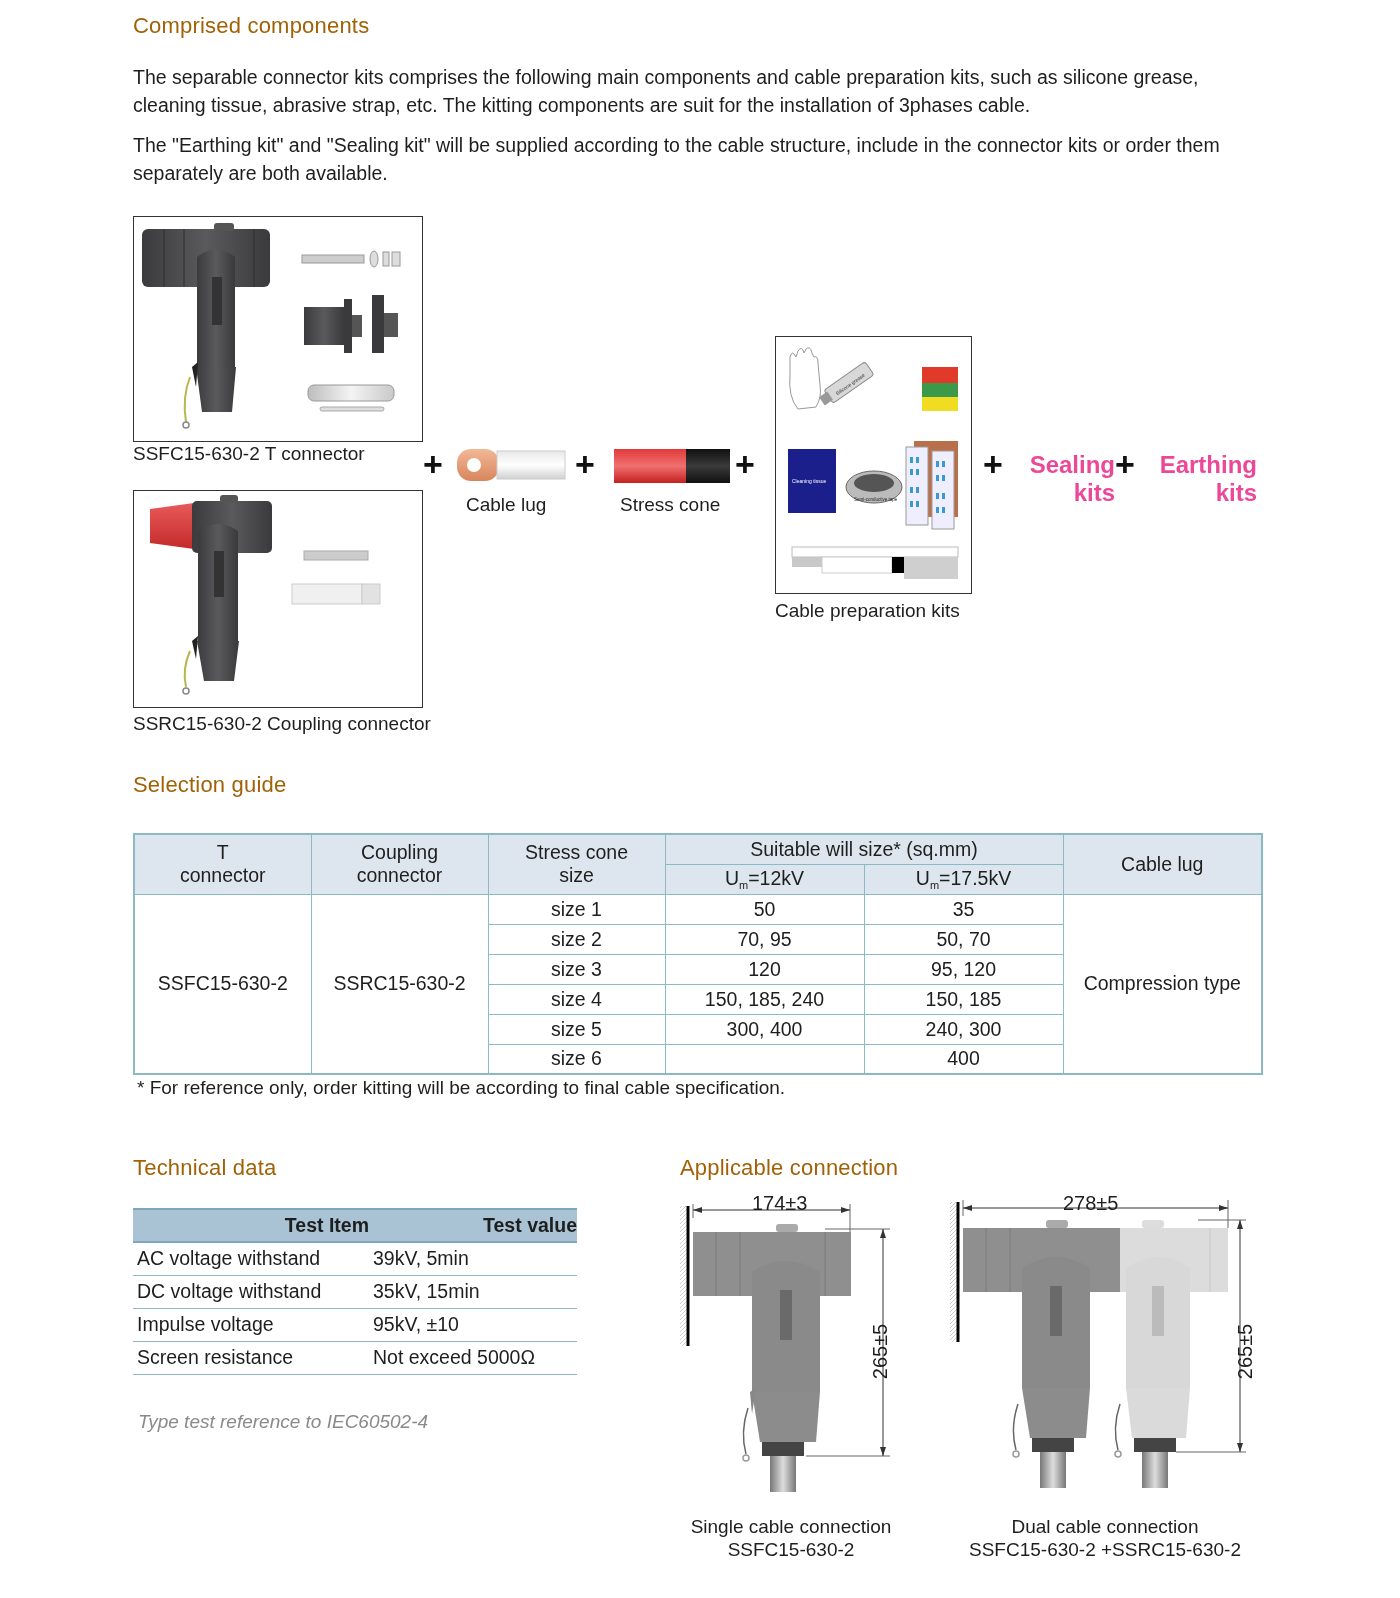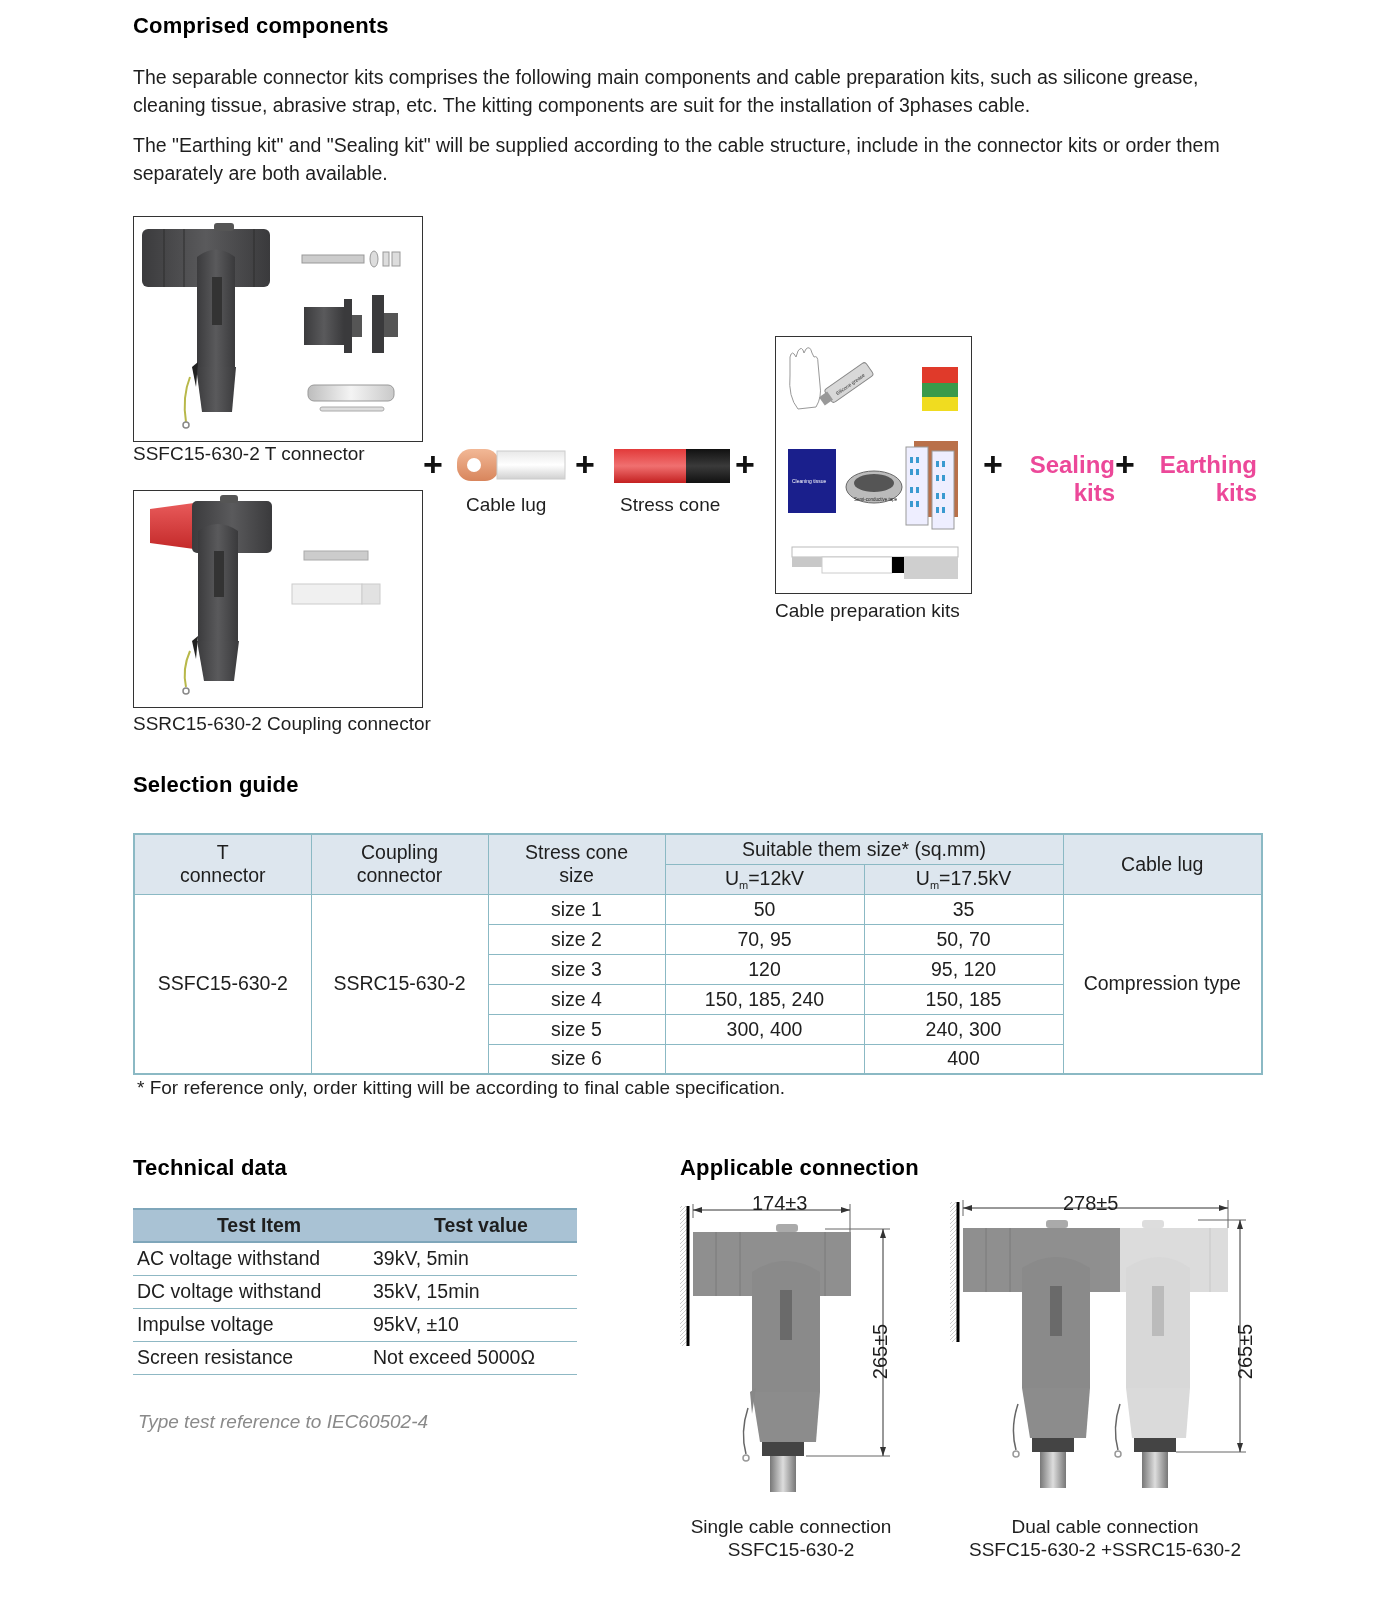--- a/index.html
+++ b/index.html
@@ -1,36 +1,36 @@
 <!DOCTYPE html>
 <html><head>
 <meta charset="utf-8">
 <style>
   * { box-sizing: border-box; margin: 0; padding: 0; }
   html, body { width: 1400px; height: 1598px; background: #ffffff; }
   body { position: relative; font-family: "Liberation Sans", sans-serif; color: #1a1a1a; overflow: hidden; }
   .abs { position: absolute; }
-  .h2 { color: #000000; font-weight: bold; font-size: 22px; letter-spacing: 0.2px; text-align: right; }
+  .h2 { color: #a16207; font-weight: normal; font-size: 22px; letter-spacing: 0.2px; text-align: right; }
   .para { font-size: 19.5px; line-height: 28px; color: #1e1e1e; width: 1100px; }
   .cap { font-size: 19px; color: #1e1e1e; white-space: nowrap; }
   .plus { font-size: 34px; font-weight: bold; color: #111; line-height: 34px; }
   .bigkit { font-size: 24px; font-weight: bold; text-align: right; line-height: 28px; color: #ec4899; }
   .box { border: 1.5px solid #333; background: #fff; }
 
   
   table.sel { border-collapse: collapse; font-size: 19.5px; color: #1e1e1e; position: absolute; left: 133px; top: 833px; }
   table.sel td, table.sel th { border: 1.5px solid #8bb9c4; text-align: center; font-weight: normal; padding: 0; }
   table.sel th { background: #dde6ee; }
   table.sel tr.body td { height: 30px; }
   table.sel { border: 2px solid #8bb9c4; }
   sub { font-size: 11px; vertical-align: -4px; }
 
   
   table.tech { border-collapse: collapse; position: absolute; left: 133px; top: 1208px; width: 444px; font-size: 19.5px; color: #1e1e1e; }
-  table.tech th { background: #a9c2d4; text-align: center; font-weight: bold; height: 33px; padding-left: 16px; border-top: 2px solid #7fa6ba; border-bottom: 2px solid #7fa6ba; }
+  table.tech th { background: #a9c2d4; text-align: right; font-weight: bold; height: 33px; padding-left: 16px; border-top: 2px solid #7fa6ba; border-bottom: 2px solid #7fa6ba; }
   table.tech td { height: 33px; padding-left: 4px; border-bottom: 1.5px solid #8fb8c4; }
   table.tech td.c1, table.tech th.c1 { width: 236px; }
   .note-grey { color: #8a8a8a; font-size: 19px; font-style: italic; }
 </style>
 </head>
 <body>
 
 <div class="abs h2" style="left:133px; top:13px;">Comprised  components</div>
 <div class="abs para" style="left:133px; top:63px;">The separable connector kits comprises the following main components and cable preparation kits, such as silicone grease, cleaning tissue, abrasive strap, etc. The kitting components are suit for the installation of 3phases cable.</div>
 <div class="abs para" style="left:133px; top:131px;">The "Earthing kit" and "Sealing kit" will be supplied according to the cable structure, include in the connector kits or order them separately are both available.</div>
@@ -215,21 +215,21 @@
 </div>
 
 <div class="abs h2" style="left:133px; top:772px;">Selection guide</div>
 
 <table class="sel">
   <tbody>
       <tr style="height:30px;">
     <th rowspan="2" style="width:177px;"><span>T</span><br><span>connector</span></th>
     <th rowspan="2" style="width:177px;"><span>Coupling</span><br><span>connector</span></th>
     <th rowspan="2" style="width:177px;"><span>Stress cone</span><br><span>size</span></th>
-    <th colspan="2">Suitable them size* (sq.mm)</th>
+    <th colspan="2">Suitable will size* (sq.mm)</th>
     <th rowspan="2" style="width:199px;">Cable lug</th>
   </tr>
   <tr style="height:30px;">
     <th style="width:199px;"><span>U</span><sub>m</sub><span>=12kV</span></th>
     <th style="width:199px;"><span>U</span><sub>m</sub><span>=17.5kV</span></th>
   </tr>
   <tr class="body">
     <td rowspan="6">SSFC15-630-2</td>
     <td rowspan="6">SSRC15-630-2</td>
     <td>size 1</td>

